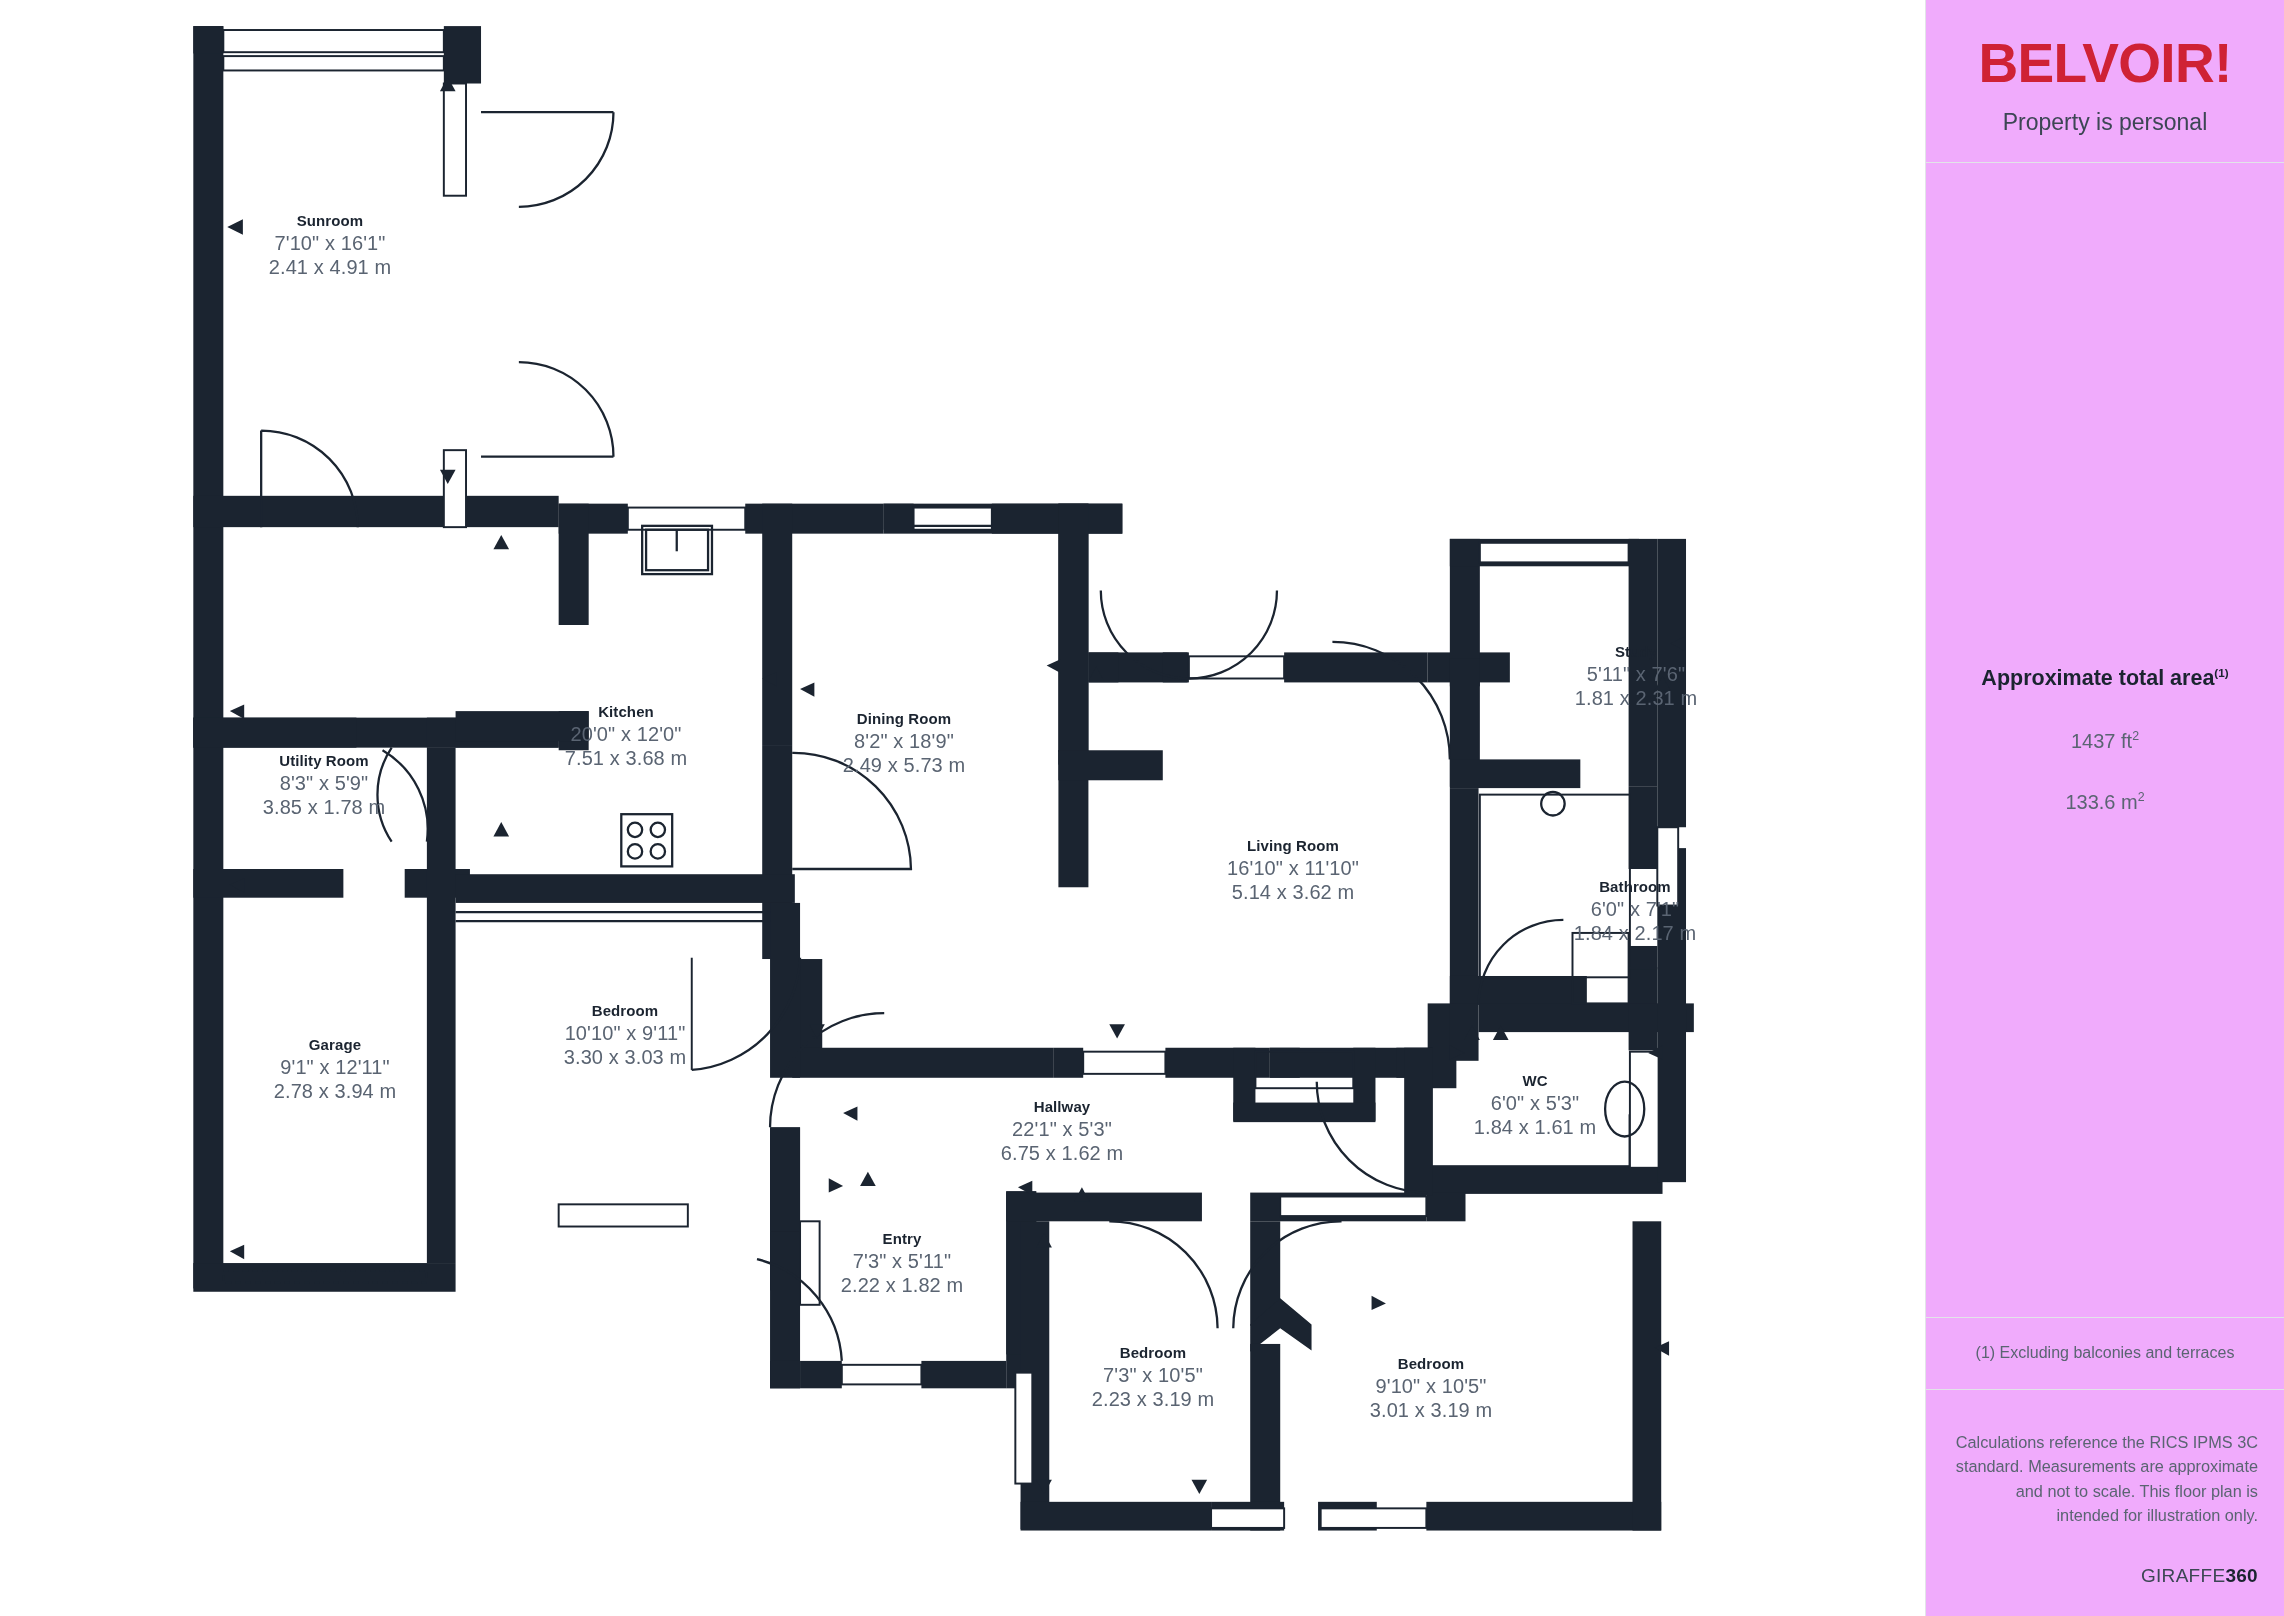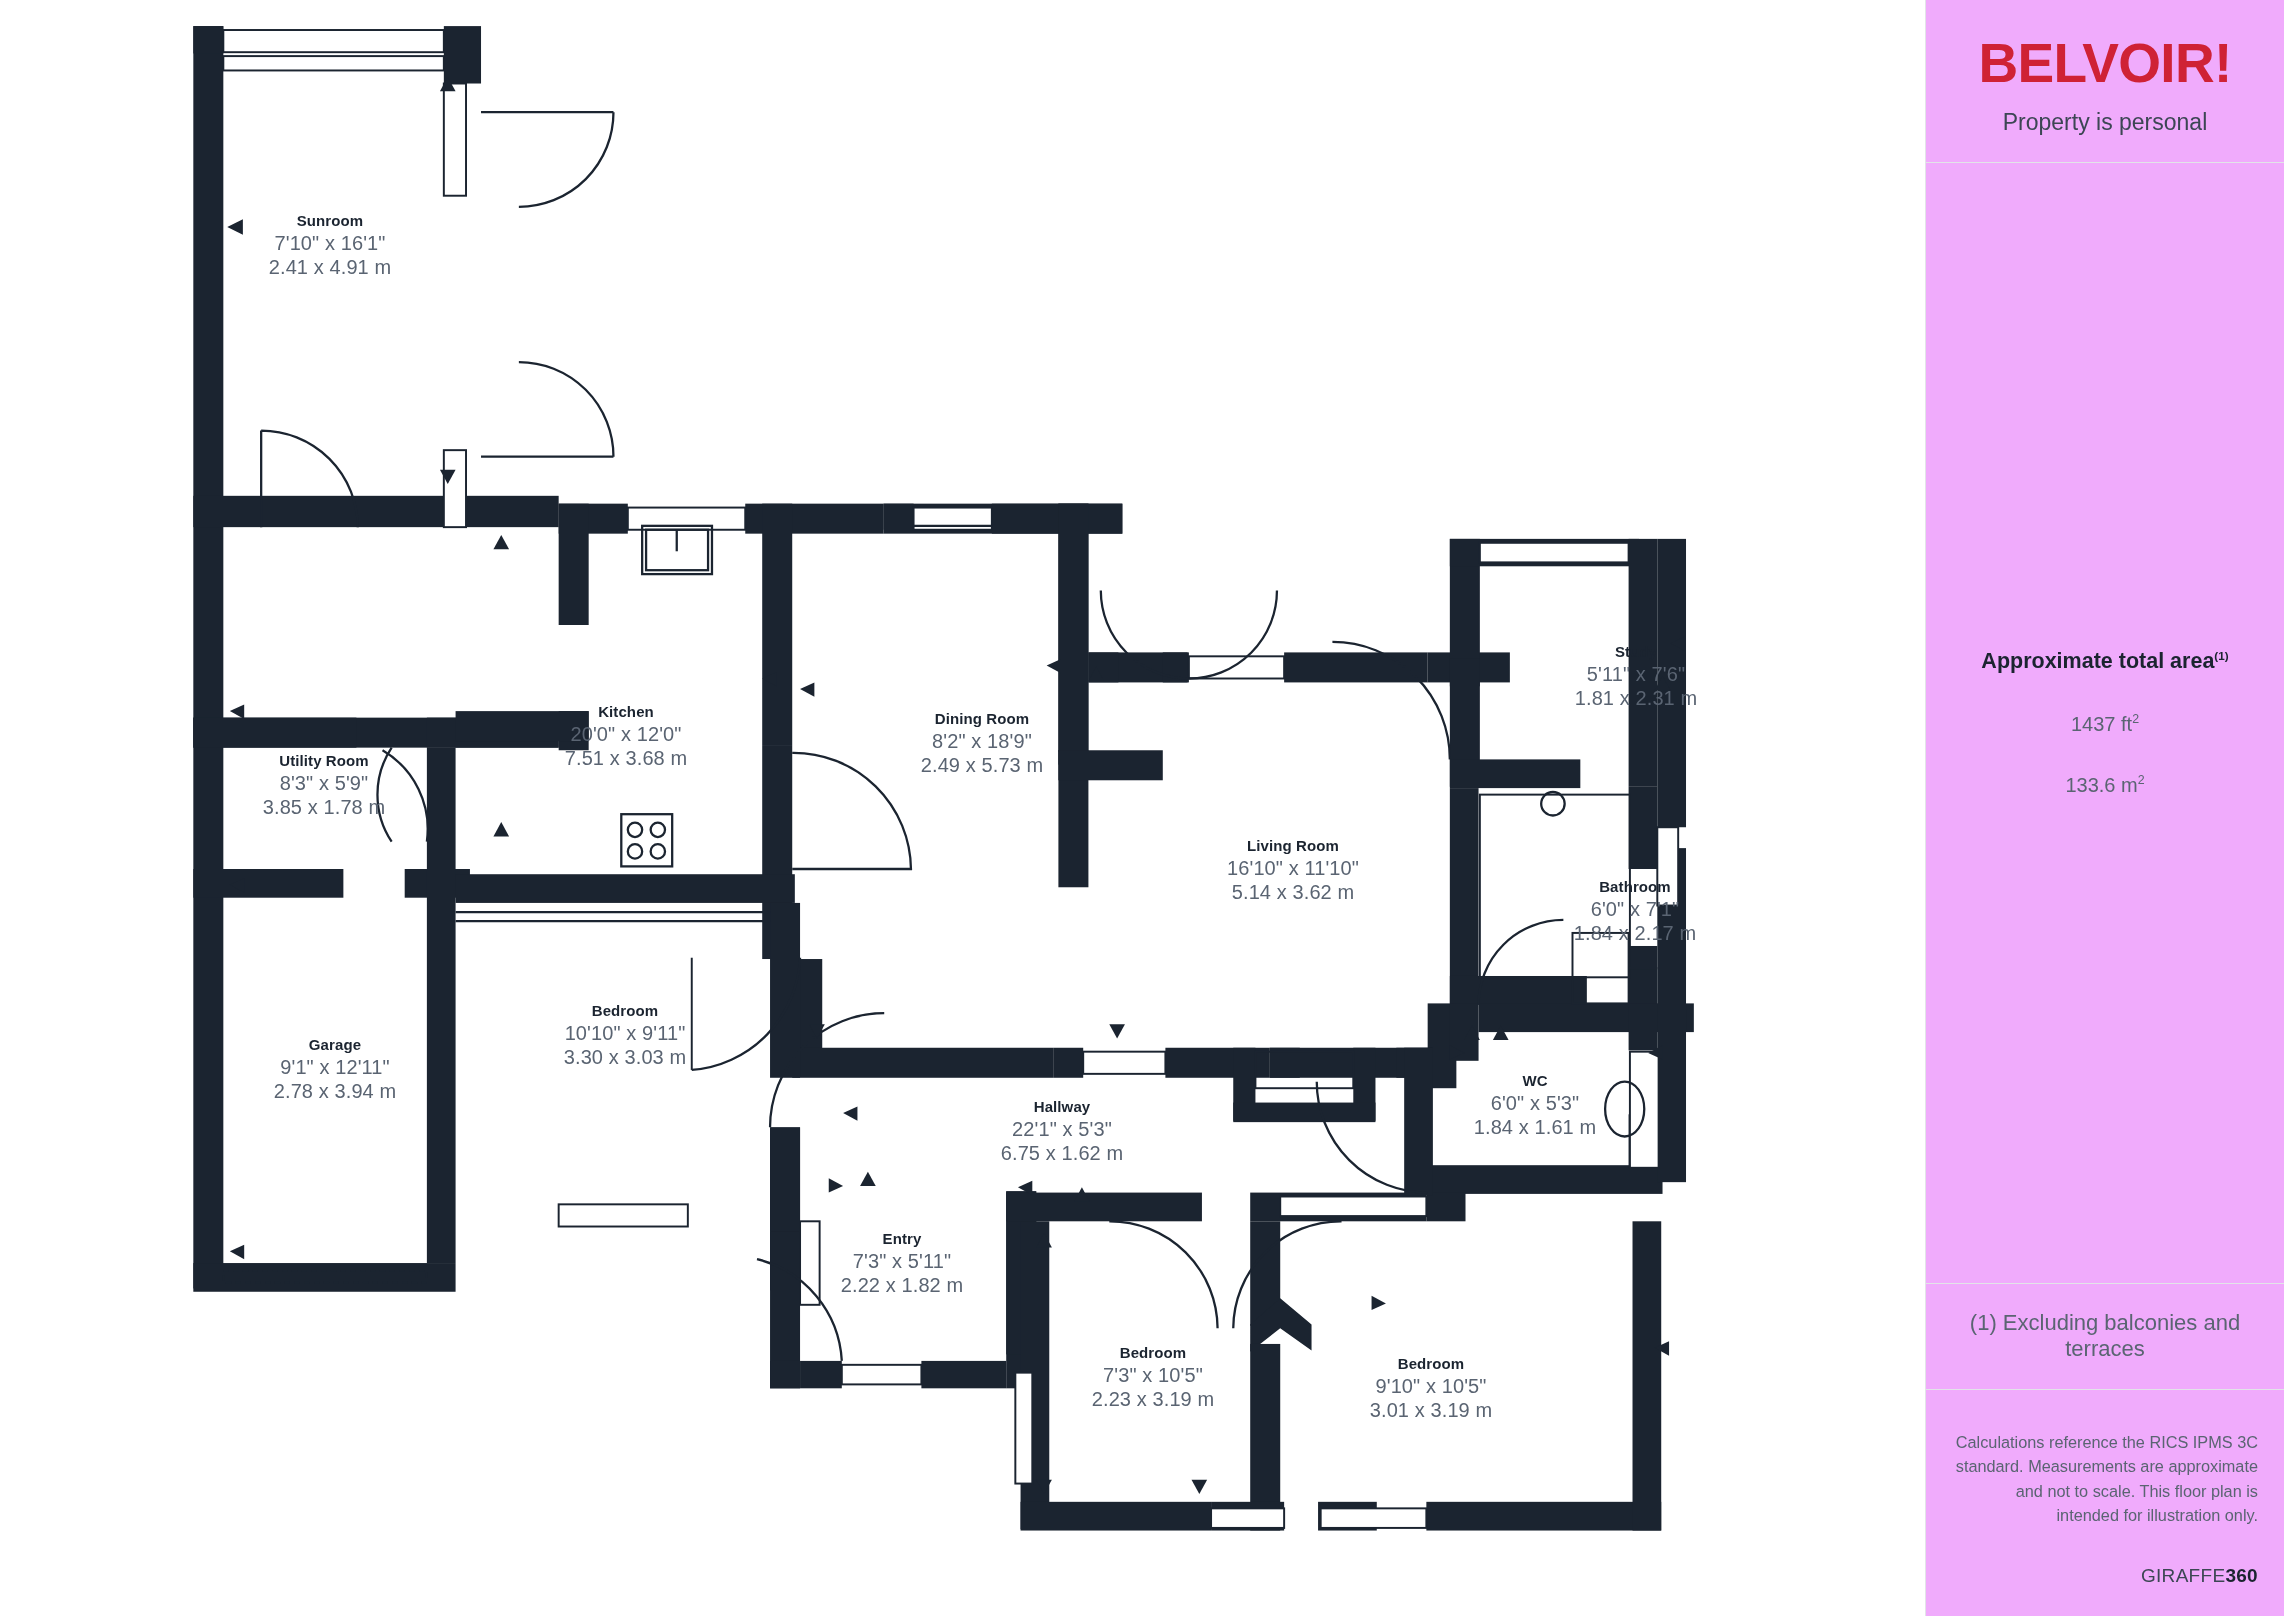--- a/index.html
+++ b/index.html
@@ -115,21 +115,21 @@
   .area-value {
     font-size: 20px;
     color: #5a6472;
     margin-top: 9px;
   }
   .area-value sup { font-size: 12.4px; }
   #footnote-block {
     border-top: 1.3px solid #e2e4e8;
     padding: 26px 15.7px 27px 15.7px;
     text-align: center;
-    font-size: 22px;
+    font-size: 16px;
     color: #5a6472;
   }
   #disclaimer-block {
     border-top: 1.3px solid #e2e4e8;
     padding: 40px 26px 26px 26px;
     text-align: right;
     font-size: 16.3px;
     line-height: 1.5;
     color: #5a6472;
   }
@@ -417,21 +417,21 @@
       <div class="room-dim">8'3" x 5'9"</div>
       <div class="room-dim">3.85 x 1.78 m</div>
     </div>
 
     <div class="room-label" style="left:626px; top:703px;">
       <div class="room-name">Kitchen</div>
       <div class="room-dim">20'0" x 12'0"</div>
       <div class="room-dim">7.51 x 3.68 m</div>
     </div>
 
-    <div class="room-label" style="left:982px; top:710px;text-align:center;">
+    <div class="room-label" style="left:904px; top:710px;text-align:center;">
       <div class="room-name">Dining Room</div>
       <div class="room-dim">8'2" x 18'9"</div>
       <div class="room-dim">2.49 x 5.73 m</div>
     </div>
 
     <div class="room-label" style="left:1293px; top:837px;">
       <div class="room-name">Living Room</div>
       <div class="room-dim">16'10" x 11'10"</div>
       <div class="room-dim">5.14 x 3.62 m</div>
     </div>

